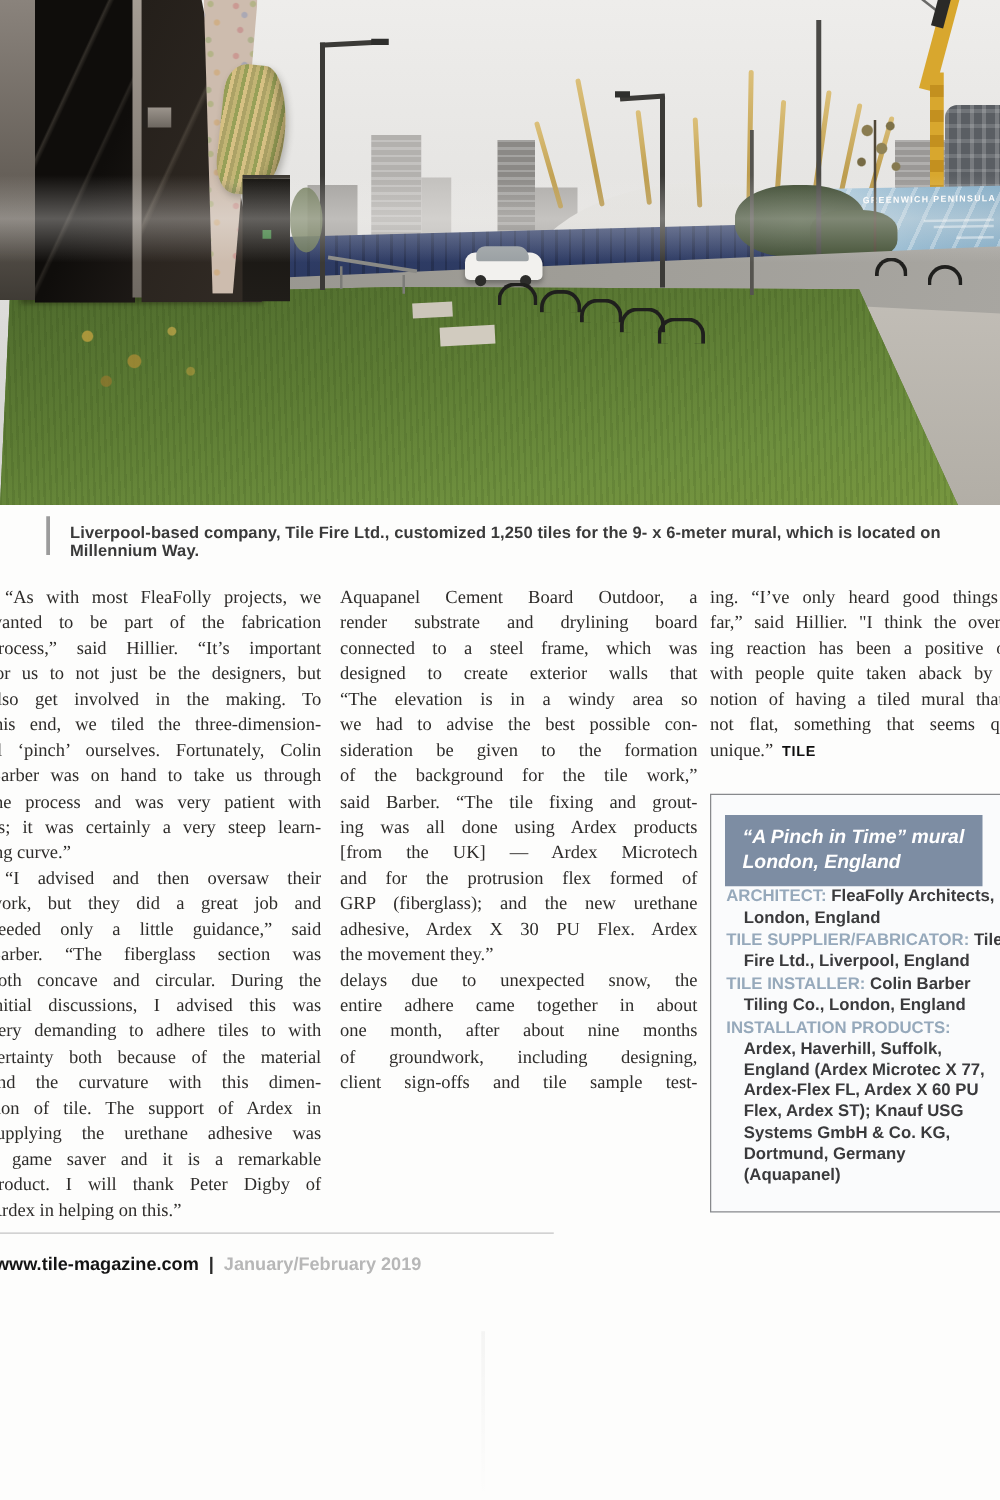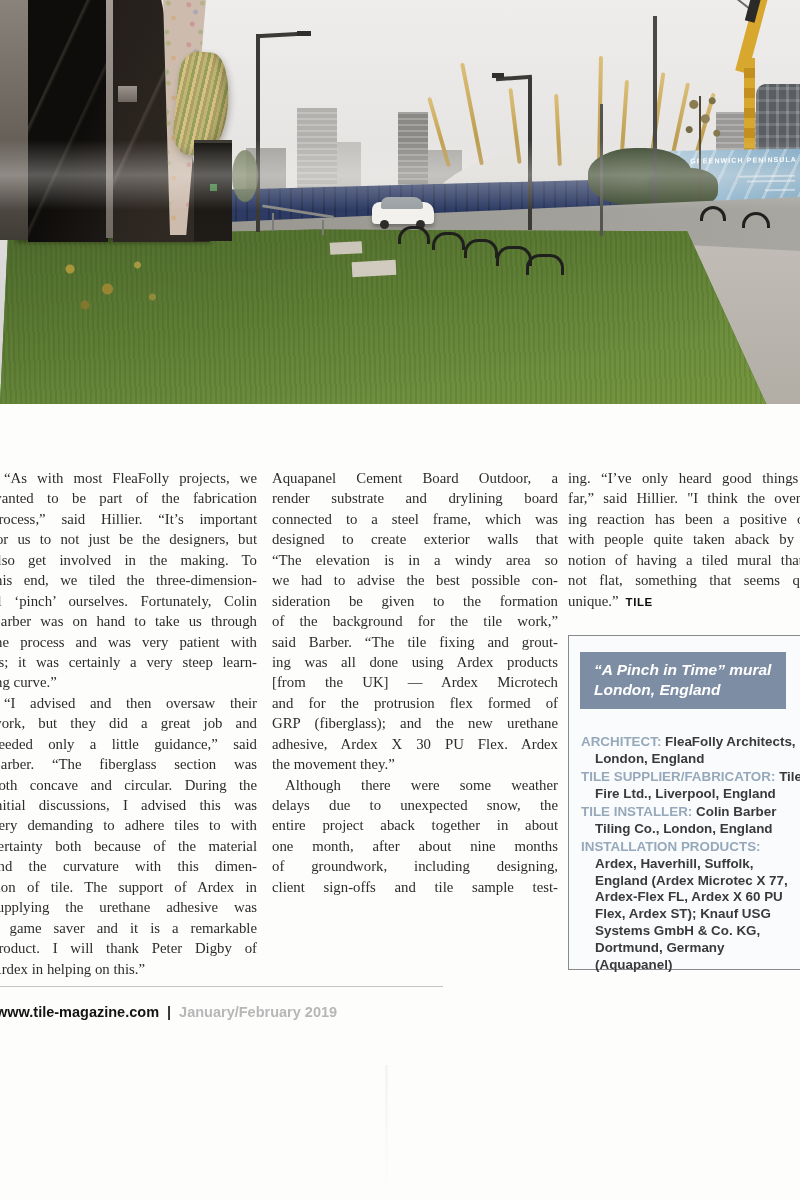--- a/index.html
+++ b/index.html
@@ -28,21 +28,21 @@
   .col .line{height:20.45px;line-height:20.45px;text-align:justify;text-align-last:justify;white-space:nowrap;overflow:visible}
   .col .line.indent{text-indent:13px}
   .col .line.end{text-align-last:left}
   .col1{left:-9px;width:266px}
   .col2{left:272px;width:286px}
   .col3{left:568px;width:254px}
   .tile-mark{font-family:"Liberation Sans",sans-serif;font-weight:bold;font-size:11.5px;letter-spacing:.6px;color:#0d0d0d;margin-left:7px}
 
   
   .infobox{position:absolute;left:568px;top:635px;width:248px;height:333px;border:1px solid #87898c;background:#fafbfc}
-  .infobox-header{margin:16px 0 25px 11px;width:192px;background:#7d8da3;color:#fff;padding:8px 0 9px 14px;
+  .infobox-header{margin:16px 0 0 11px;width:192px;background:#7d8da3;color:#fff;padding:8px 0 9px 14px;
                   font-style:italic;font-weight:bold;font-size:15.5px;line-height:1.3}
   .entries{margin-left:12px;width:222px}
   .entry{font-size:13.4px;font-weight:bold;line-height:16.9px;padding-left:14px;text-indent:-14px;color:#3a3a3c;margin-bottom:1px}
   .entry .lab{color:#96a9bb}
 
   
   .footer-rule{position:absolute;left:0;top:986px;width:443px;height:1px;background:#c3c3c3}
   .footer{position:absolute;left:-4px;top:1004px;font-size:14.5px;font-weight:bold;white-space:nowrap}
   .footer .site{color:#141414}
   .footer .sep{color:#2a2a2a;margin:0 8px;font-weight:bold}
@@ -141,20 +141,24 @@
 
     <div class="ph" style="left:148px;top:0;width:58px;height:235px;clip-path:polygon(26% 0,100% 0,66% 100%,38% 100%);background-color:#cdbcae;background-image:radial-gradient(circle at 20% 12%,rgba(200,120,120,.5) 0 2px,transparent 3px),radial-gradient(circle at 60% 8%,rgba(150,170,90,.45) 0 2px,transparent 3px),radial-gradient(circle at 40% 30%,rgba(120,140,190,.4) 0 2px,transparent 3px),radial-gradient(circle at 75% 45%,rgba(210,160,90,.45) 0 2px,transparent 3px),radial-gradient(circle at 30% 60%,rgba(190,100,110,.4) 0 2px,transparent 3px),radial-gradient(circle at 55% 80%,rgba(130,160,90,.4) 0 2px,transparent 3px);background-size:34px 40px"></div>
     <div class="ph" style="left:176px;top:52px;width:52px;height:104px;border-radius:46% 54% 58% 42% / 30% 70% 64% 36%;transform:rotate(6deg);background:repeating-linear-gradient(97deg,#c2b474 0 3px,#97a058 3px 6px,#d6c083 6px 9px,#aca266 9px 12px);box-shadow:inset -6px -4px 8px rgba(60,60,30,.35),2px 3px 6px rgba(40,40,30,.3)"></div>
     <div class="ph" style="left:194px;top:140px;width:38px;height:98px;background:linear-gradient(#14120f,#201d19);border-top:3px solid #3c3832"></div>
     <div class="ph" style="left:210px;top:184px;width:7px;height:7px;background:#3f8040"></div>
     <div class="ph" style="left:232px;top:150px;width:26px;height:52px;border-radius:50%;background:#6e7a58;opacity:.85"></div>
 
     <div class="ph" style="left:0;top:140px;width:800px;height:70px;background:linear-gradient(rgba(240,238,235,0),rgba(240,238,235,.35),rgba(240,238,235,0))"></div>
   </div>
 
+  <div class="caption-wrap">
+    <div class="caption-bar"></div>
+    <div class="caption-text">Liverpool-based company, Tile Fire Ltd., customized 1,250 tiles for the 9- x 6-meter mural, which is located on Millennium Way.</div>
+  </div>
 
   <div class="article">
     <div class="col col1">
         <div class="line indent">“As with most FleaFolly projects, we</div>
         <div class="line">wanted to be part of the fabrication</div>
         <div class="line">process,” said Hillier. “It’s important</div>
         <div class="line">for us to not just be the designers, but</div>
         <div class="line">also get involved in the making. To</div>
         <div class="line">this end, we tiled the three-dimension-</div>
         <div class="line">al ‘pinch’ ourselves. Fortunately, Colin</div>
@@ -186,23 +190,22 @@
         <div class="line">we had to advise the best possible con-</div>
         <div class="line">sideration be given to the formation</div>
         <div class="line">of the background for the tile work,”</div>
         <div class="line">said Barber. “The tile fixing and grout-</div>
         <div class="line">ing was all done using Ardex products</div>
         <div class="line">[from the UK] — Ardex Microtech</div>
         <div class="line">and for the protrusion flex formed of</div>
         <div class="line">GRP (fiberglass); and the new urethane</div>
         <div class="line">adhesive, Ardex X 30 PU Flex. Ardex</div>
         <div class="line end">the movement they.”</div>
-        <div class="line indent">Although there were some weather</div>
         <div class="line">delays due to unexpected snow, the</div>
-        <div class="line">entire project aback together in about</div>
+        <div class="line">entire adhere came together in about</div>
         <div class="line">one month, after about nine months</div>
         <div class="line">of groundwork, including designing,</div>
         <div class="line">client sign-offs and tile sample test-</div>
       </div>
     <div class="col col3">
         <div class="line">ing. “I’ve only heard good things so</div>
         <div class="line">far,” said Hillier. "I think the overrid-</div>
         <div class="line">ing reaction has been a positive one,</div>
         <div class="line">with people quite taken aback by the</div>
         <div class="line">notion of having a tiled mural that is</div>

